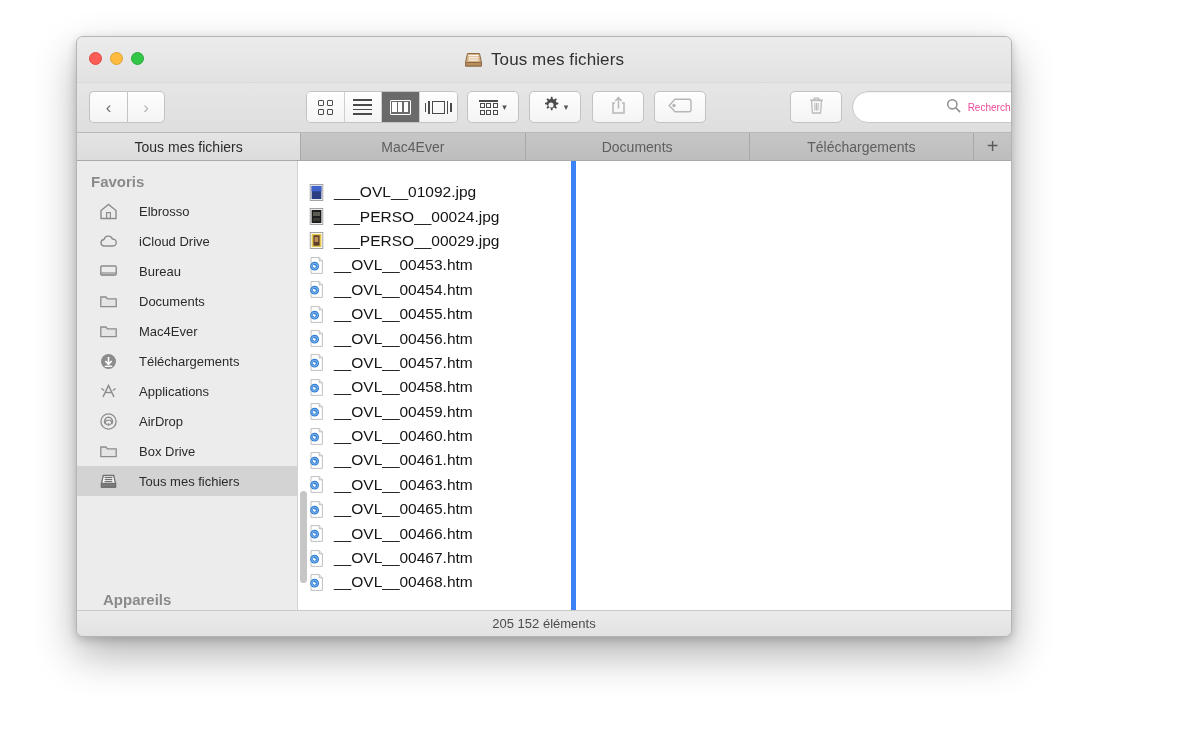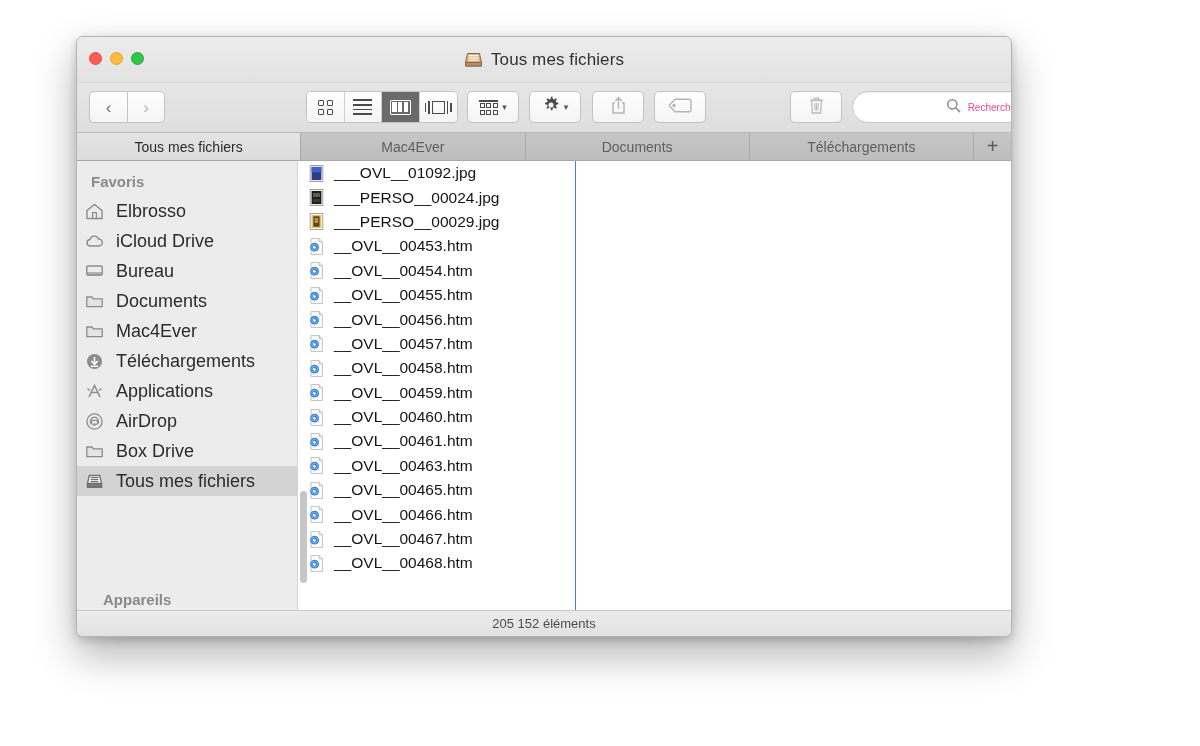--- a/index.html
+++ b/index.html
@@ -169,35 +169,35 @@
     overflow: hidden;
     padding-top: 10px;
   }
   .sb-header {
     font-size: 15px; color: #8a8a8a; font-weight: bold;
     padding: 2px 0 6px 14px;
   }
   .sb-item {
     height: 30px;
     display: flex; align-items: center;
-    padding-left: 8px; gap: 12px;
-    font-size: 18px; color: #2b2b2b;
+    padding-left: 22px; gap: 21px;
+    font-size: 13px; color: #2b2b2b;
   }
   .sb-item.selected { background: #d3d3d3; }
   .sb-icon { width: 19px; height: 19px; flex: none; display: block; }
   #sidebar-bottom-header { position: absolute; left: 12px; bottom: -4px; }
 
   
   #columns { flex: 1; display: flex; position: relative; }
   #col-1 {
     width: 278px;
-    border-right: 1px solid #3b82f6;
+    border-right: 5px solid #3b82f6;
     position: relative;
     overflow: hidden;
-    padding-top: 0;
+    padding-top: 19px;
   }
   .file-row {
     height: 24.4px;
     display: flex; align-items: center;
     gap: 9px; padding-left: 10px;
     font-size: 15.5px; color: #141414;
     white-space: nowrap;
   }
   .fi { width: 17px; height: 19px; flex: none; display: block; }
   #col-1-scrollbar {

